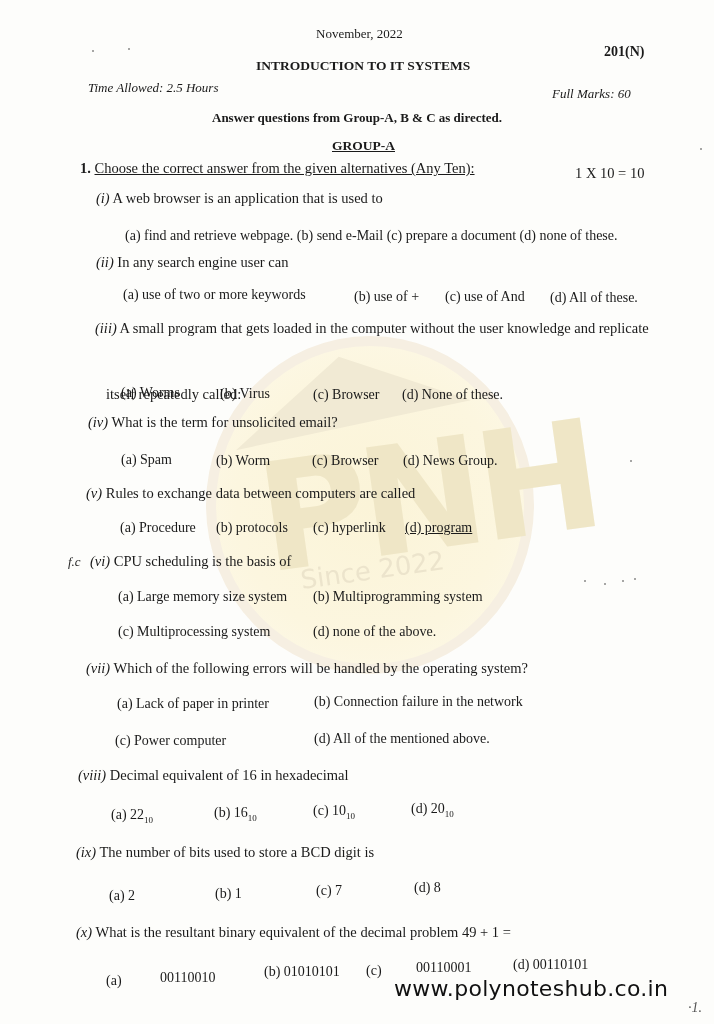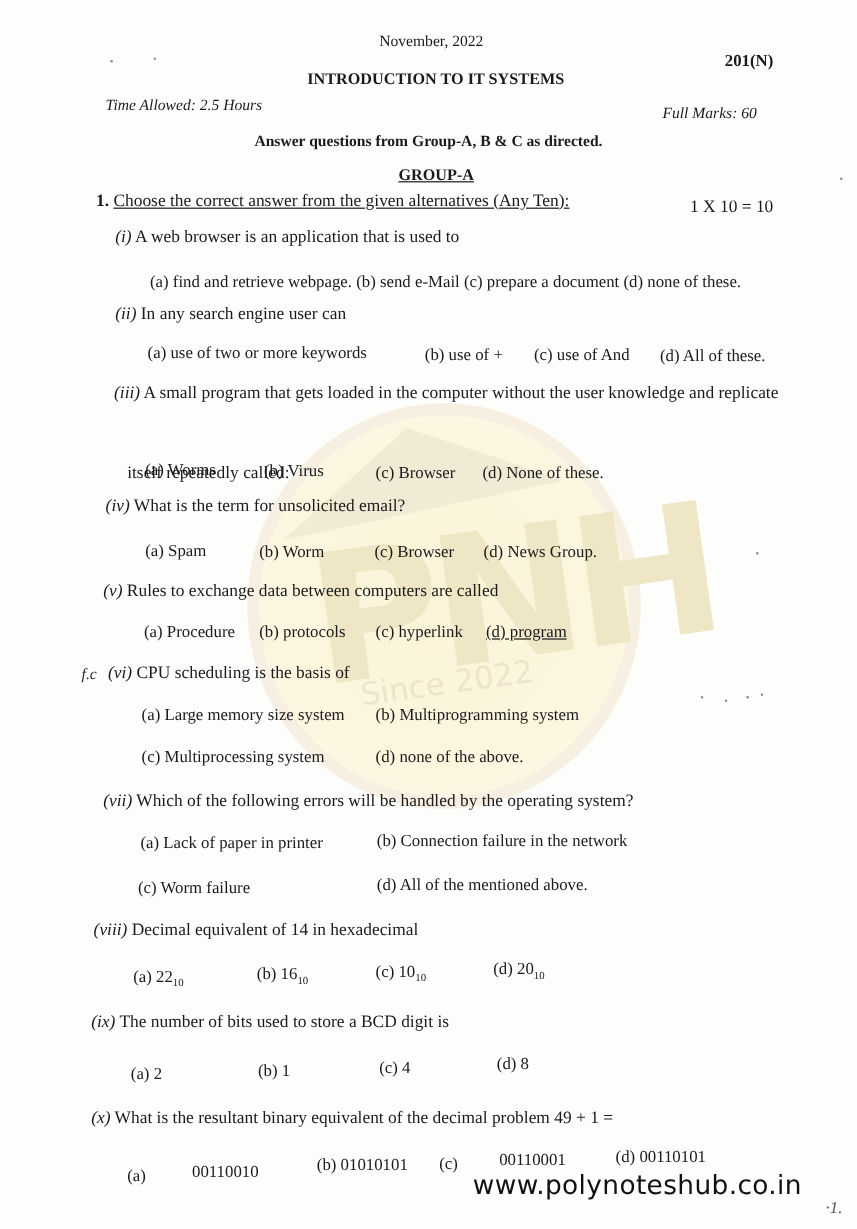--- a/index.html
+++ b/index.html
@@ -129,39 +129,39 @@
 <div class="abs opt" style="left:313px;top:589px;">(b) Multiprogramming system</div>
 <div class="abs opt" style="left:118px;top:624px;font-family:Liberation Serif, serif;">(c) Multiprocessing system</div>
 <div class="abs opt" style="left:313px;top:624px;">(d) none of the above.</div>
 
 <div class="abs q" style="left:86px;top:660px;">
   <span class="num">(vii)</span>
   <span>Which of the following errors will be handled by the operating system?</span>
 </div>
 <div class="abs opt" style="left:117px;top:696px;">(a) Lack of paper in printer</div>
 <div class="abs opt" style="left:314px;top:694px;">(b) Connection failure in the network</div>
-<div class="abs opt" style="left:115px;top:733px;">(c) Worm failure</div>
+<div class="abs opt" style="left:115px;top:733px;">(c) Power computer</div>
 <div class="abs opt" style="left:314px;top:731px;">(d) All of the mentioned above.</div>
 
 <div class="abs q" style="left:78px;top:767px;">
   <span class="num">(viii)</span>
-  <span>Decimal equivalent of 14 in hexadecimal</span>
+  <span>Decimal equivalent of 16 in hexadecimal</span>
 </div>
 <div class="abs opt" style="left:111px;top:807px;"><span>(a) 22</span><sub>10</sub></div>
 <div class="abs opt" style="left:214px;top:805px;"><span>(b) 16</span><sub>10</sub></div>
 <div class="abs opt" style="left:313px;top:803px;"><span>(c) 10</span><sub>10</sub></div>
 <div class="abs opt" style="left:411px;top:801px;"><span>(d) 20</span><sub>10</sub></div>
 
 <div class="abs q" style="left:76px;top:844px;">
   <span class="num">(ix)</span>
   <span>The number of bits used to store a BCD digit is</span>
 </div>
 <div class="abs opt" style="left:109px;top:888px;">(a) 2</div>
 <div class="abs opt" style="left:215px;top:886px;">(b) 1</div>
-<div class="abs opt" style="left:316px;top:883px;">(c) 4</div>
+<div class="abs opt" style="left:316px;top:883px;">(c) 7</div>
 <div class="abs opt" style="left:414px;top:880px;">(d) 8</div>
 
 <div class="abs q" style="left:76px;top:924px;">
   <span class="num">(x)</span>
   <span>What is the resultant binary equivalent of the decimal problem 49 + 1 =</span>
 </div>
 <div class="abs opt" style="left:106px;top:973px;">(a)</div>
 <div class="abs opt" style="left:160px;top:970px;">00110010</div>
 <div class="abs opt" style="left:264px;top:964px;">(b) 01010101</div>
 <div class="abs opt" style="left:366px;top:963px;">(c)</div>

